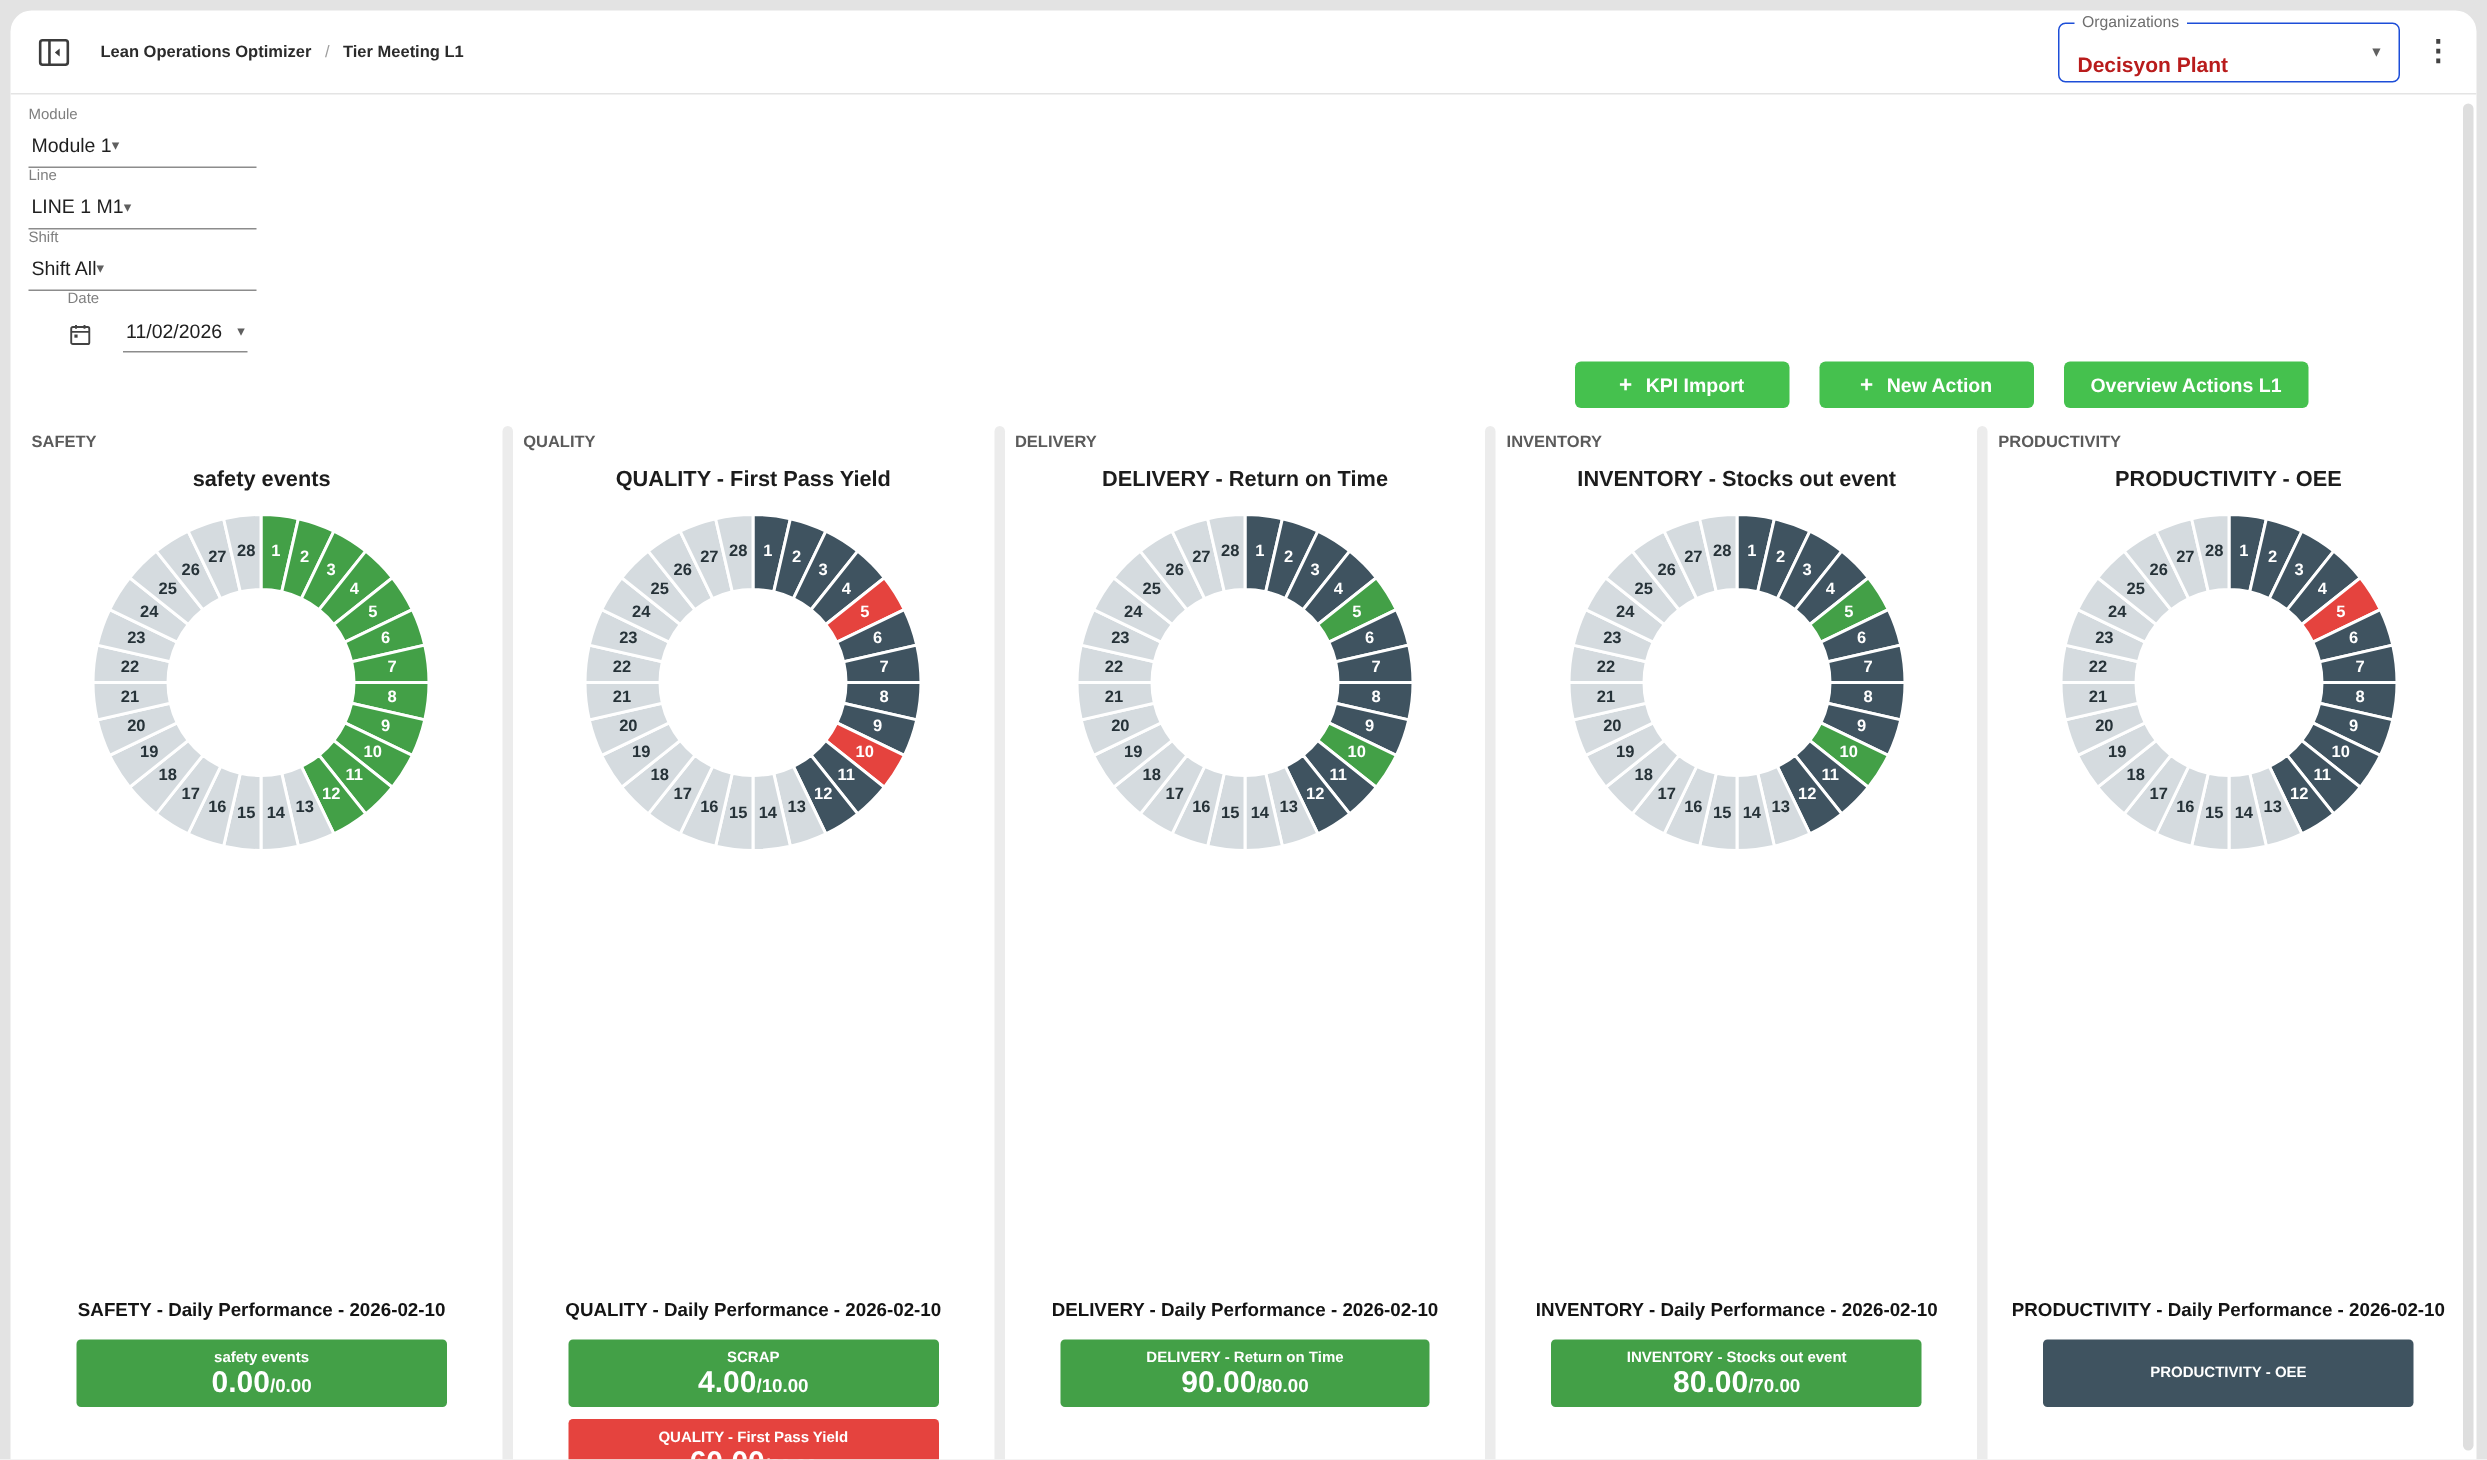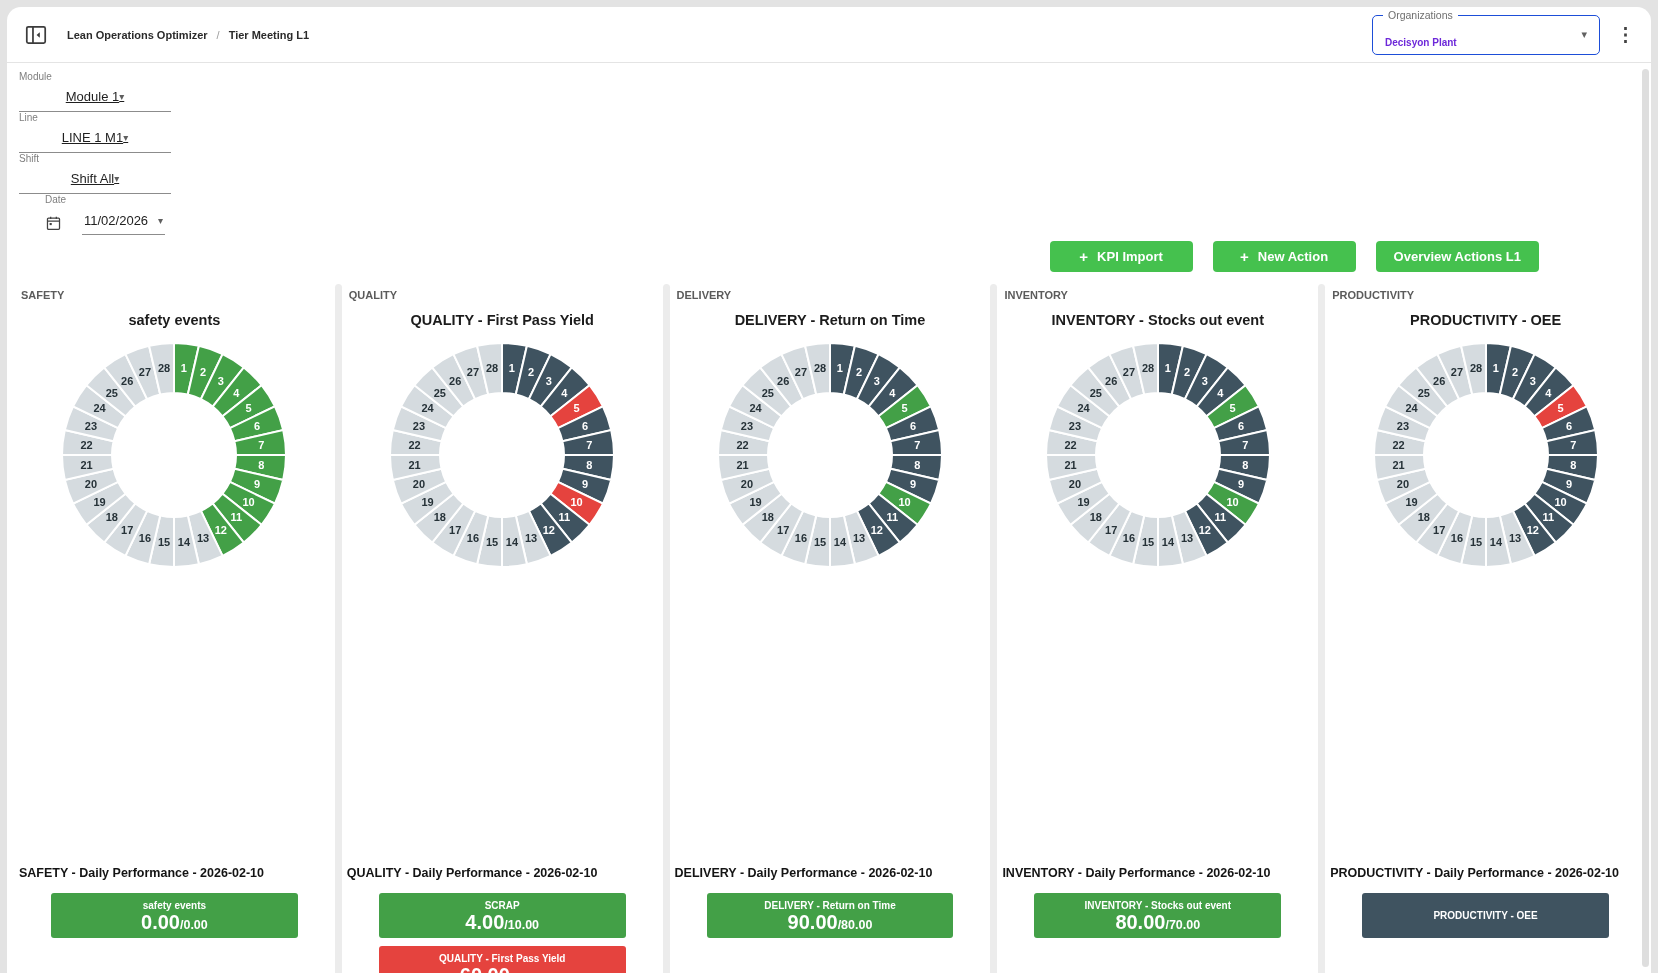--- a/index.html
+++ b/index.html
@@ -32,33 +32,32 @@
     border: 1px solid #1d4ed8; border-radius: 5px;
     position: relative;
     display:flex; align-items:center;
     padding: 0 12px;
   }
   .org-box legend-label {
     position: absolute; top: -7px; left: 10px;
     background: #fff; padding: 0 5px;
     font-size: 10.5px; color: #6f6f6f; display:block;
   }
-  .org-value { font-size: 10px; font-weight: 600; color:#6d28d9;margin-top:16px; }
+  .org-value { font-size: 14px; font-weight: 600; color:#b91c1c;margin-top:16px; }
   .org-caret { margin-left:auto; color:#616161; font-size: 11px; }
   .kebab { margin-left: 16px; font-size: 19px; color:#424242; font-weight: bold; letter-spacing: 0; cursor:pointer; line-height: 1; }
   
   .filter-row { display:flex; align-items: flex-start; padding: 8px 16px 10px 12px; flex-direction: column; }
   .field { width: 152px; margin-right: 16px; }
   .field-label { font-size: 10px; color: #7f7f7f; margin-bottom: 4px; }
   .field-value {
-    display:flex; align-items:center; justify-content: center;
+    display:flex; align-items:center; justify-content: flex-start;
     font-size: 13px; color:#1f1f1f;
     border-bottom: 1px solid #8c8c8c;
     padding: 3px 2px 7px 2px;
-    text-decoration: underline;
   }
   .caret { color:#5f5f5f; font-size: 10px; }
   .date-field { width: 150px; margin-left: 26px; display:flex; flex-direction: column;}
   .date-row { display:flex; align-items:center; gap: 20px; margin-top: 2px;}
   .cal-icon { width: 17px; height: 18px; color:#424242; flex: 0 0 auto; }
   .date-value {
     display:flex; align-items:center; gap: 10px;
     font-size: 13px; border-bottom: 1px solid #8c8c8c; padding: 2px 2px 6px 2px;
   }
   .actions-group { margin-left:auto; display:flex; gap: 20px; margin-right: 96px; margin-top: 6px;}
@@ -104,21 +103,21 @@
   }
   .chart-area { height: 556px; }
   .chart-title { text-align: center; font-size: 14.5px; font-weight: 700; color:#1c1c1c; padding-top: 7px; }
   .donut { display:block; width: 244px; height: 244px; margin: 5px auto 0 auto; }
   .seg-label {
     font-size: 11px; font-weight: 700;
     text-anchor: middle; dominant-baseline: central;
     font-family: "Liberation Sans", sans-serif;
     pointer-events: none;
   }
-  .daily-title { text-align:left; font-size: 12.5px; font-weight: 700; color:#141414; padding: 5px 4px 13px 4px; }
+  .daily-title { text-align:center; font-size: 12.5px; font-weight: 700; color:#141414; padding: 5px 4px 13px 4px; }
   .kpi-card {
     margin: 0 36px 8px 36px;
     height: 45px; border-radius: 3px;
     display:flex; flex-direction: column; align-items:center; justify-content:center;
     color:#fff; cursor: pointer;
     gap: 1px;
   }
   .kpi-card-label { font-size: 10px; font-weight: 700; }
   .kpi-card-value { line-height: 1; }
   .kpi-card-value .big { font-size: 20px; font-weight: 700; }

